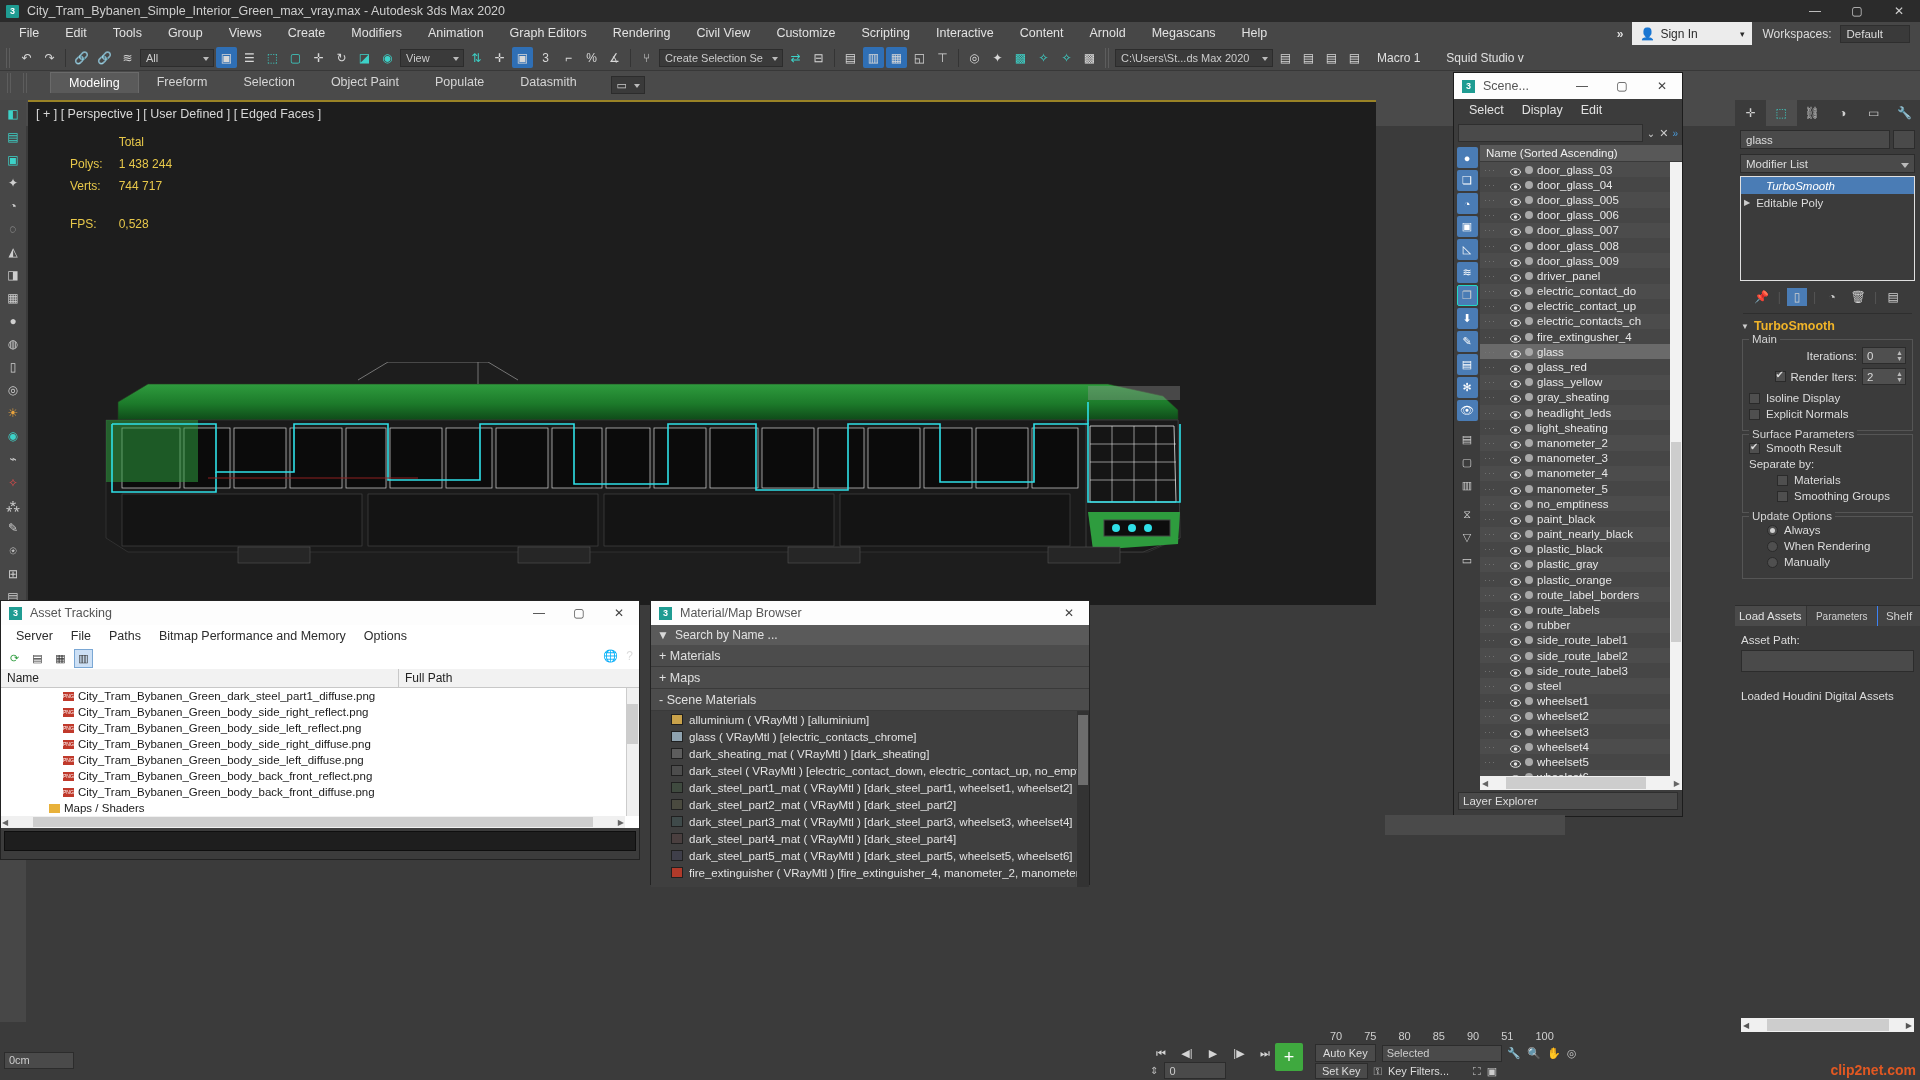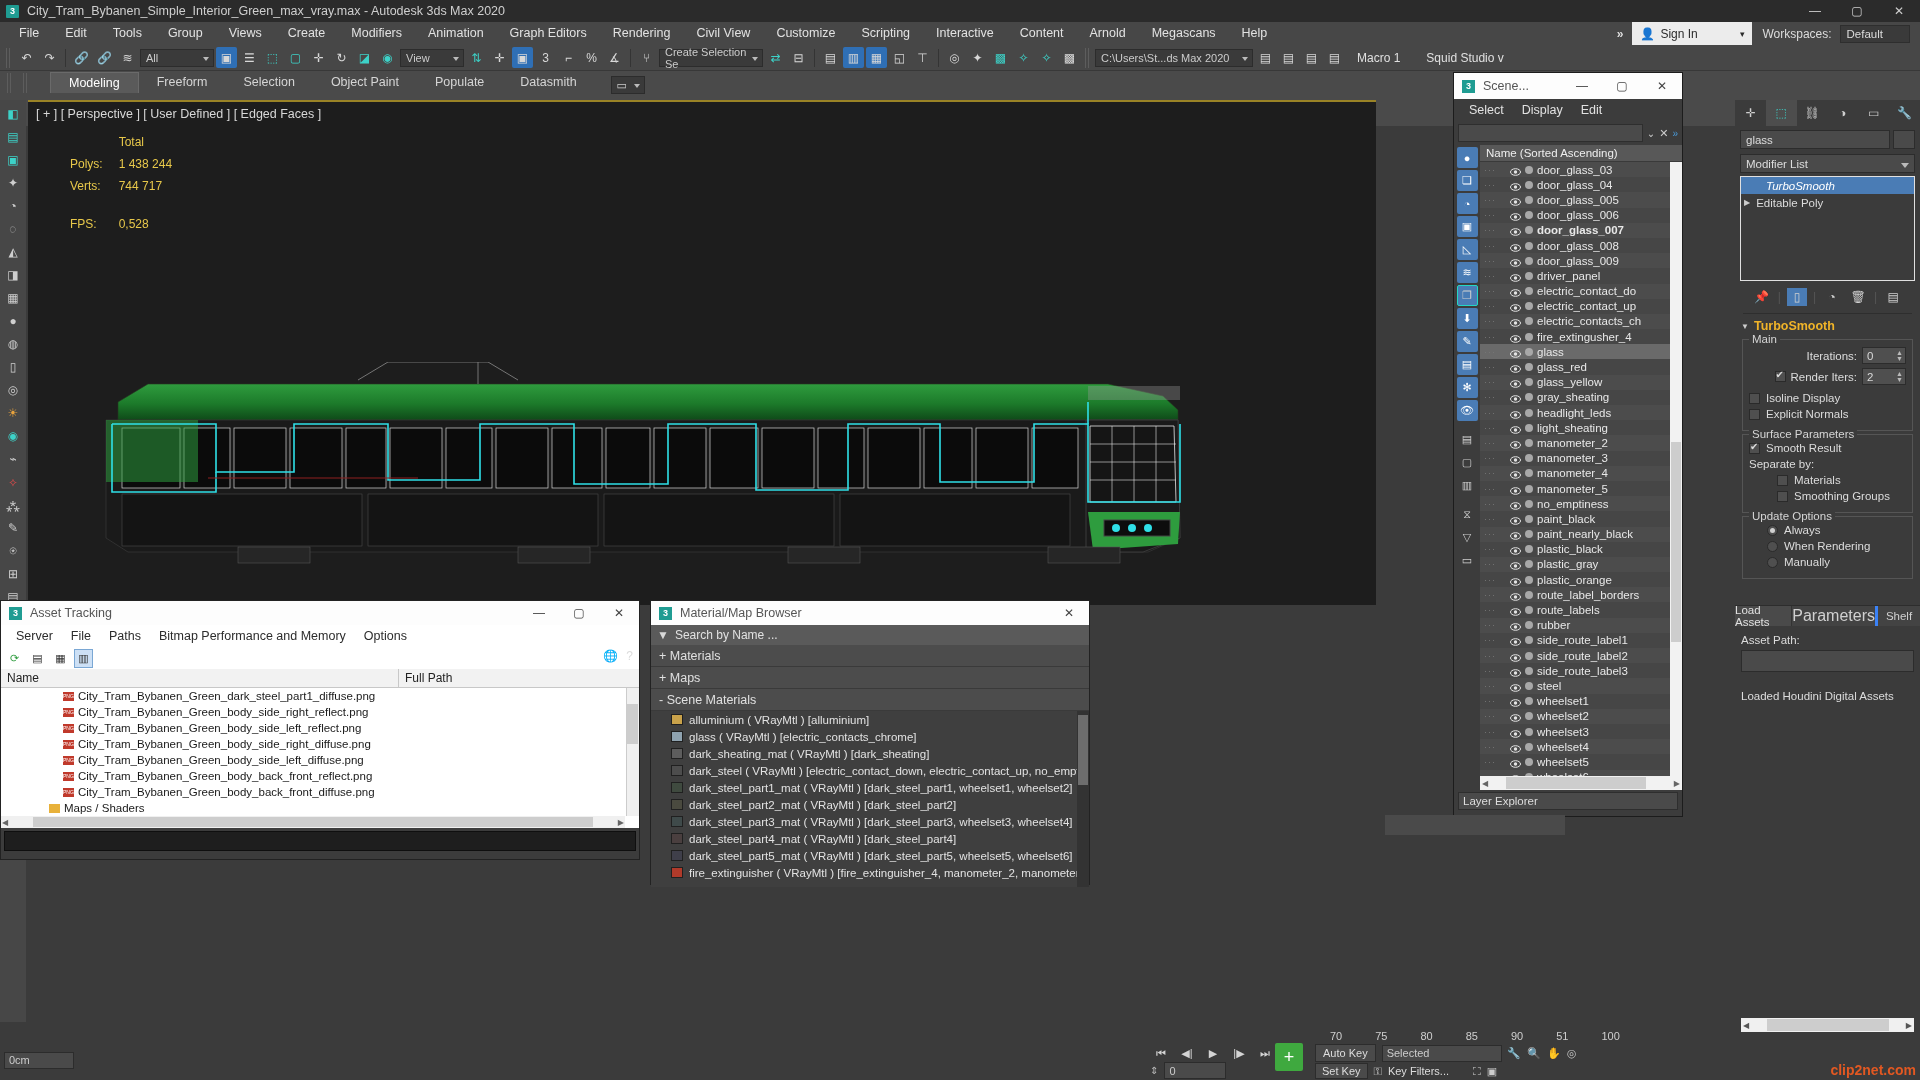--- a/index.html
+++ b/index.html
@@ -296,21 +296,21 @@
     <div class="tb-combo" style="width:64px">View</div>
     <div class="tb-btn teal">⇅</div>
     <div class="tb-btn">✛</div>
     <div class="tb-btn on">▣</div>
     <div class="tb-btn">3</div>
     <div class="tb-btn">⌐</div>
     <div class="tb-btn">%</div>
     <div class="tb-btn">∡</div>
     <div class="tb-sep"></div>
     <div class="tb-btn">⑂</div>
-    <div class="tb-combo" style="width:104px">Create Selection Se</div>
+    <div class="tb-combo" style="width:124px">Create Selection Se</div>
     <div class="tb-btn teal">⇄</div>
     <div class="tb-btn">⊟</div>
     <div class="tb-sep"></div>
     <div class="tb-btn">▤</div>
     <div class="tb-btn on">▥</div>
     <div class="tb-btn on">▦</div>
     <div class="tb-btn">◱</div>
     <div class="tb-btn">⊤</div>
     <div class="tb-sep"></div>
     <div class="tb-btn">◎</div>
@@ -742,21 +742,21 @@
               <span class="dot"></span>
               <span style="white-space: nowrap;">door_glass_006</span>
             </div>
             <div class="se-row">
               <span class="se-dots">···</span>
               <span class="eye"><svg width="11" height="8" viewBox="0 0 11 8">
                   <ellipse cx="5.5" cy="4" rx="5" ry="3.3" fill="none" stroke="#e4e4e4" stroke-width="1"></ellipse>
                   <circle cx="5.5" cy="4" r="1.7" fill="#e4e4e4"></circle>
                 </svg></span>
               <span class="dot"></span>
-              <span style="white-space: nowrap; font-weight: bold;">door_glass_007</span>
+              <span style="white-space: nowrap;">door_glass_007</span>
             </div>
             <div class="se-row">
               <span class="se-dots">···</span>
               <span class="eye"><svg width="11" height="8" viewBox="0 0 11 8">
                   <ellipse cx="5.5" cy="4" rx="5" ry="3.3" fill="none" stroke="#e4e4e4" stroke-width="1"></ellipse>
                   <circle cx="5.5" cy="4" r="1.7" fill="#e4e4e4"></circle>
                 </svg></span>
               <span class="dot"></span>
               <span style="white-space: nowrap;">door_glass_008</span>
             </div>
@@ -1190,40 +1190,40 @@
       </div>
       <div class="lrow" style="padding-left:18px">
         <span class="rb"></span>
         <span>Manually</span>
       </div>
     </div>
 
     <div style="position:absolute;left:0;top:505px;width:185px;bottom:42px;background:#3b3b3b;border-top:1px solid #2d2d2d">
       <div style="display:flex;height:20px;align-items:stretch">
         <div style="flex:1;background:#4a4a4a;display:flex;align-items:center;justify-content:center;font-size:11.5px;color:#e0e0e0;border-right:1px solid #333">Load Assets</div>
-        <div style="flex:1;background:#434343;display:flex;align-items:center;justify-content:center;font-size:16px;color:#d0d0d0;border-right:3px solid #3b82f6">Parameters</div>
+        <div style="flex:1;background:#434343;display:flex;align-items:center;justify-content:center;font-size:10px;color:#d0d0d0;border-right:1px solid #3b82f6">Parameters</div>
         <div style="width:42px;background:#434343;display:flex;align-items:center;justify-content:center;font-size:11.5px;color:#d0d0d0">Shelf</div>
       </div>
       <div style="padding:8px 6px 0 6px">
         <div style="font-size:11.5px;color:#dcdcdc;margin-bottom:4px">Asset Path:</div>
         <div style="height:22px;background:#4a4a4a;border:1px solid #2c2c2c"></div>
         <div style="font-size:11.5px;color:#dcdcdc;margin-top:18px">Loaded Houdini Digital Assets</div>
       </div>
       <div style="position:absolute;left:6px;right:6px;bottom:6px;height:14px;background:#f0f0f0;display:flex;align-items:center;justify-content:space-between">
         <span style="font-size:8px;color:#555;margin-left:2px">◀</span>
         <div style="height:12px;width:122px;background:#cdcdcd"></div>
         <span style="font-size:8px;color:#555;margin-right:2px">▶</span>
       </div>
     </div>
   </div>
 
   <div class="layer-bar"></div>
 
   <div class="ruler" style="left:0;right:185px;bottom:40px;height:18px;background:#3b3b3b">
-    <div id="ruler-ticks" style="position:absolute;left:1330px;top:8px;display:flex;gap:33px;font-size:11px;color:#cfcfcf">
+    <div id="ruler-ticks" style="position:absolute;left:1330px;top:8px;display:flex;gap:22px;font-size:11px;color:#cfcfcf">
         <span>70</span>
         <span>75</span>
         <span>80</span>
         <span>85</span>
         <span>90</span>
         <span>51</span>
         <span>100</span>
       </div>
   </div>
 

